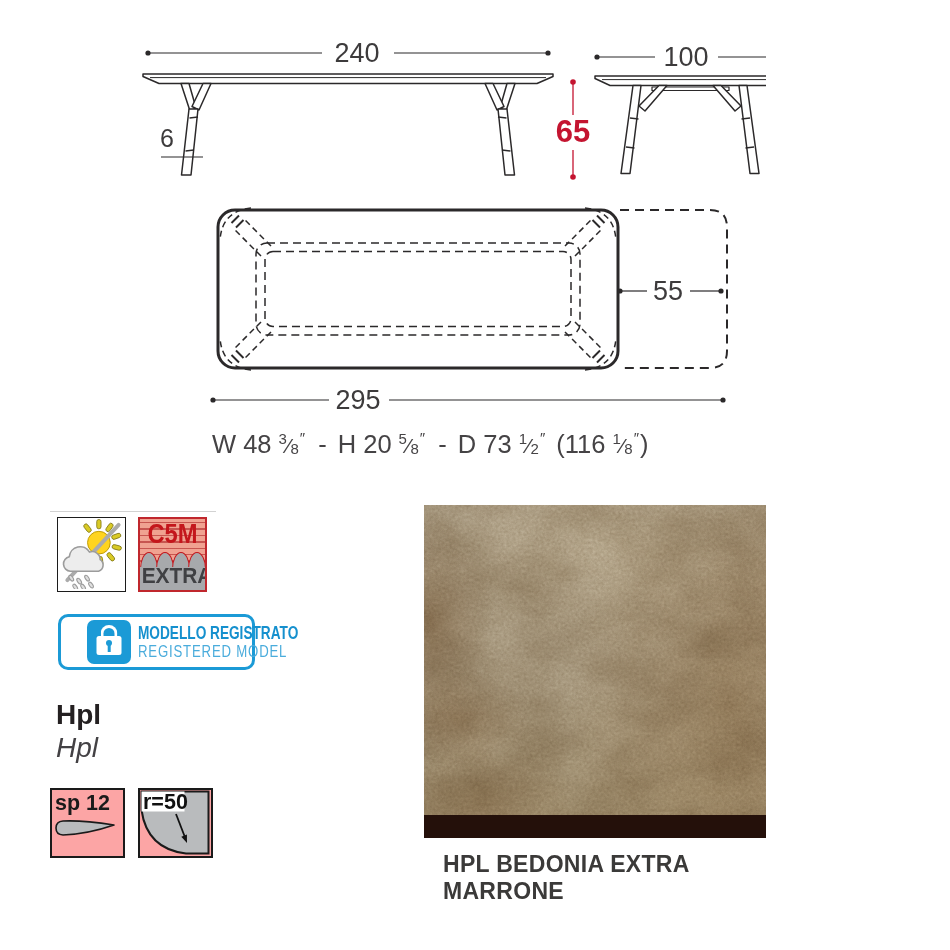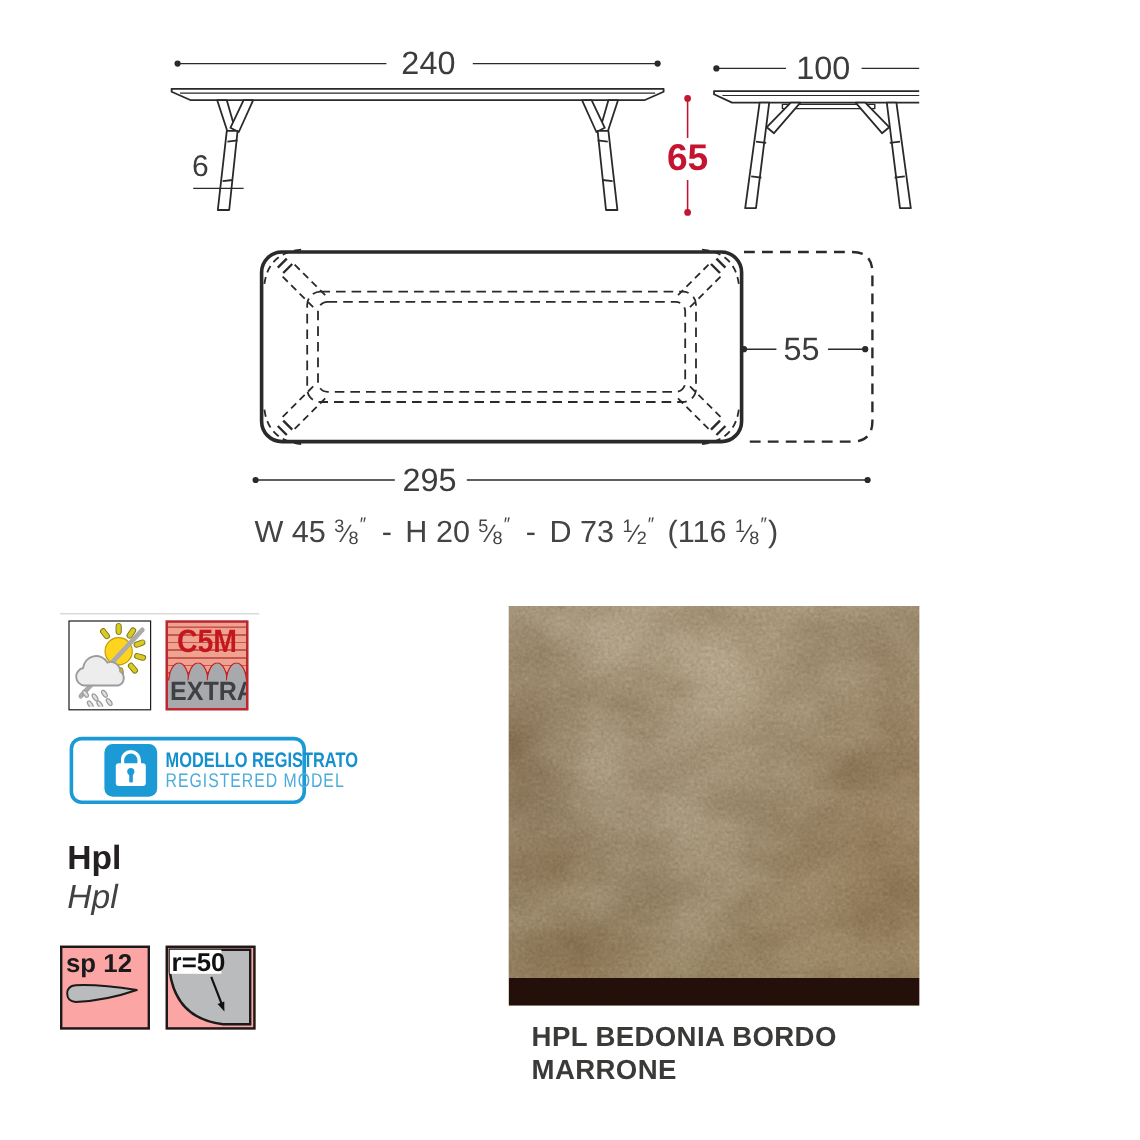--- a/index.html
+++ b/index.html
@@ -206,21 +206,21 @@
           <line x1="389" y1="400" x2="723" y2="400"></line>
           <circle cx="213" cy="400" r="2.6" fill="#2b292a" stroke="none"></circle>
           <circle cx="723" cy="400" r="2.6" fill="#2b292a" stroke="none"></circle>
         </g>
         <text class="dim" x="358" y="409">295</text>
       </g>
     </g>
   </svg>
 
   <div class="abs imperial">
-    <span class="seg">W 45</span><span class="fn">3</span><span class="fs">⁄</span><span class="fd">8</span><span class="un">″</span>
+    <span class="seg">W 48</span><span class="fn">3</span><span class="fs">⁄</span><span class="fd">8</span><span class="un">″</span>
     <span class="dsh">-</span>
     <span class="seg">H 20</span><span class="fn">5</span><span class="fs">⁄</span><span class="fd">8</span><span class="un">″</span>
     <span class="dsh">-</span>
     <span class="seg">D 73</span><span class="fn">1</span><span class="fs">⁄</span><span class="fd">2</span><span class="un">″</span>
     <span class="seg">(116</span><span class="fn">1</span><span class="fs">⁄</span><span class="fd">8</span><span class="un">″</span><span class="pc">)</span>
   </div>
 
   <div class="abs divider"></div>
 
   <div class="abs weather">
@@ -306,15 +306,15 @@
     <svg class="tex grain" viewBox="0 0 481 310" preserveAspectRatio="none">
       <filter id="grain" x="0" y="0" width="100%" height="100%">
         <feTurbulence type="fractalNoise" baseFrequency="0.35" numOctaves="3" seed="4" stitchTiles="stitch"></feTurbulence>
         <feColorMatrix type="matrix" values="0 0 0 0 0.35  0 0 0 0 0.27  0 0 0 0 0.17  0.6 0.6 0.6 0 -0.55"></feColorMatrix>
       </filter>
       <rect width="481" height="310" filter="url(#grain)"></rect>
     </svg>
     <div class="swatch-edge"></div>
   </div>
 
-  <div class="abs caption">HPL BEDONIA BORDO MARRONE</div>
+  <div class="abs caption">HPL BEDONIA EXTRA MARRONE</div>
 
 </div>
 
 </body></html>

